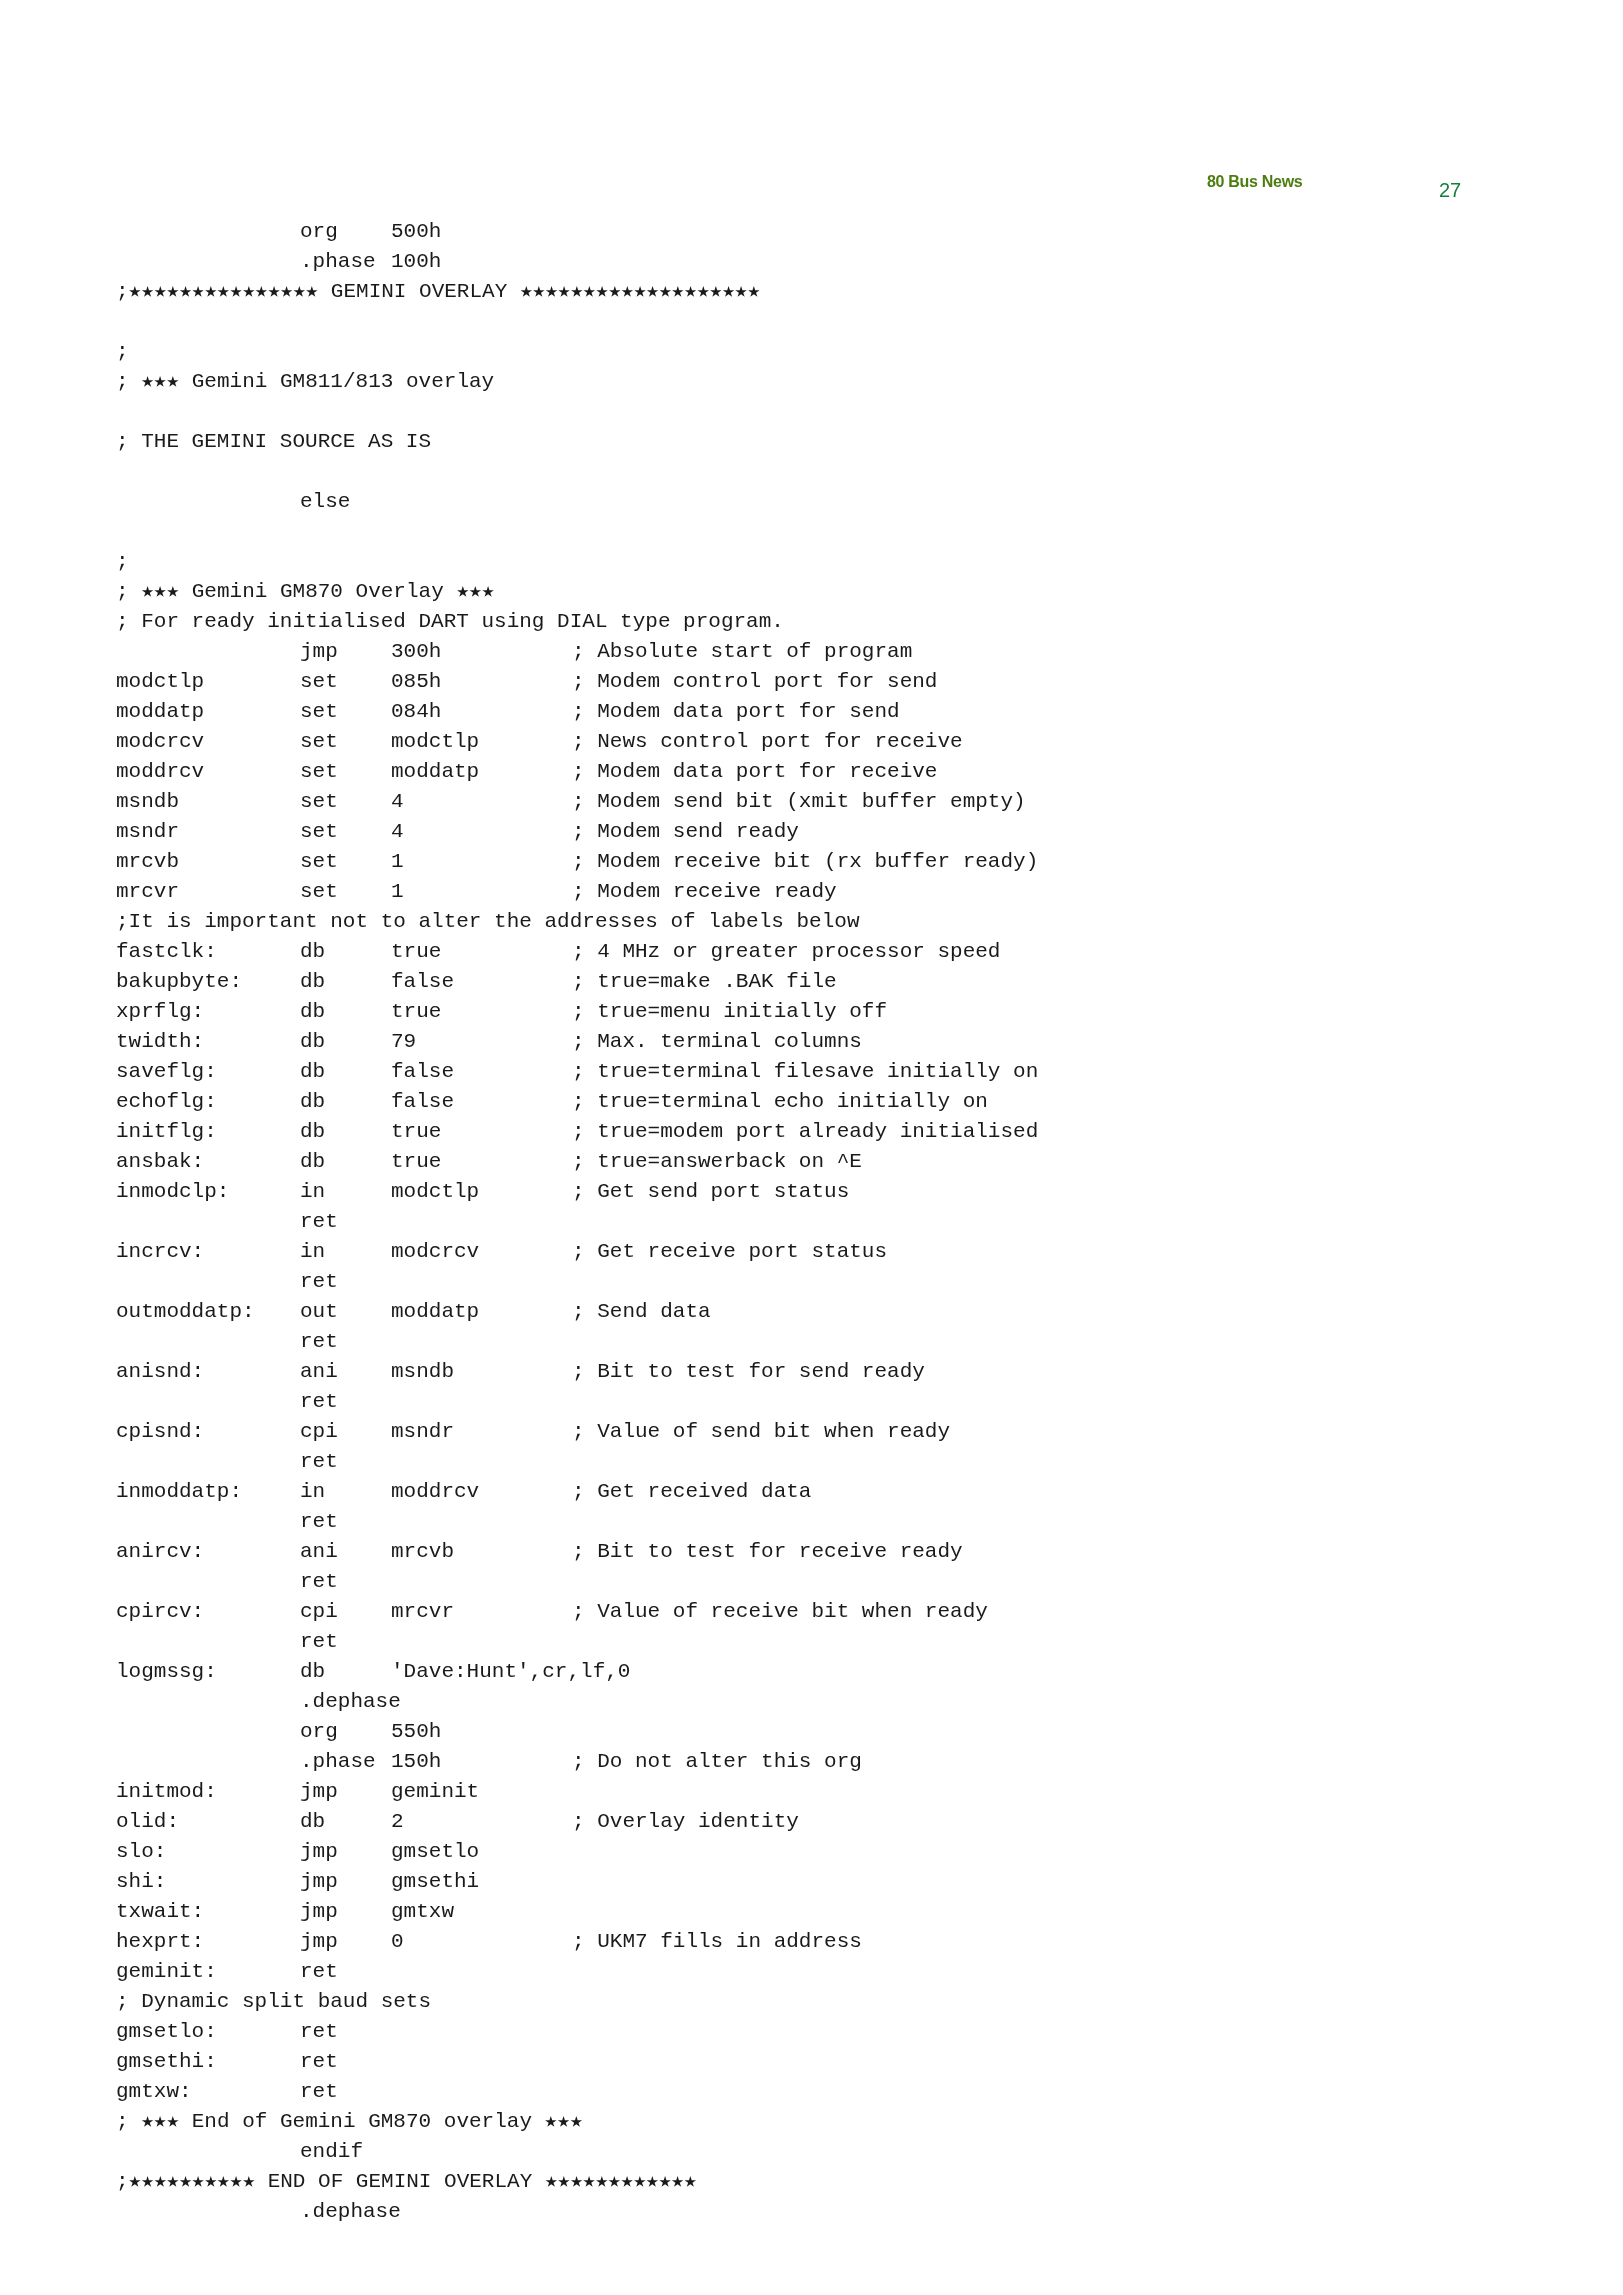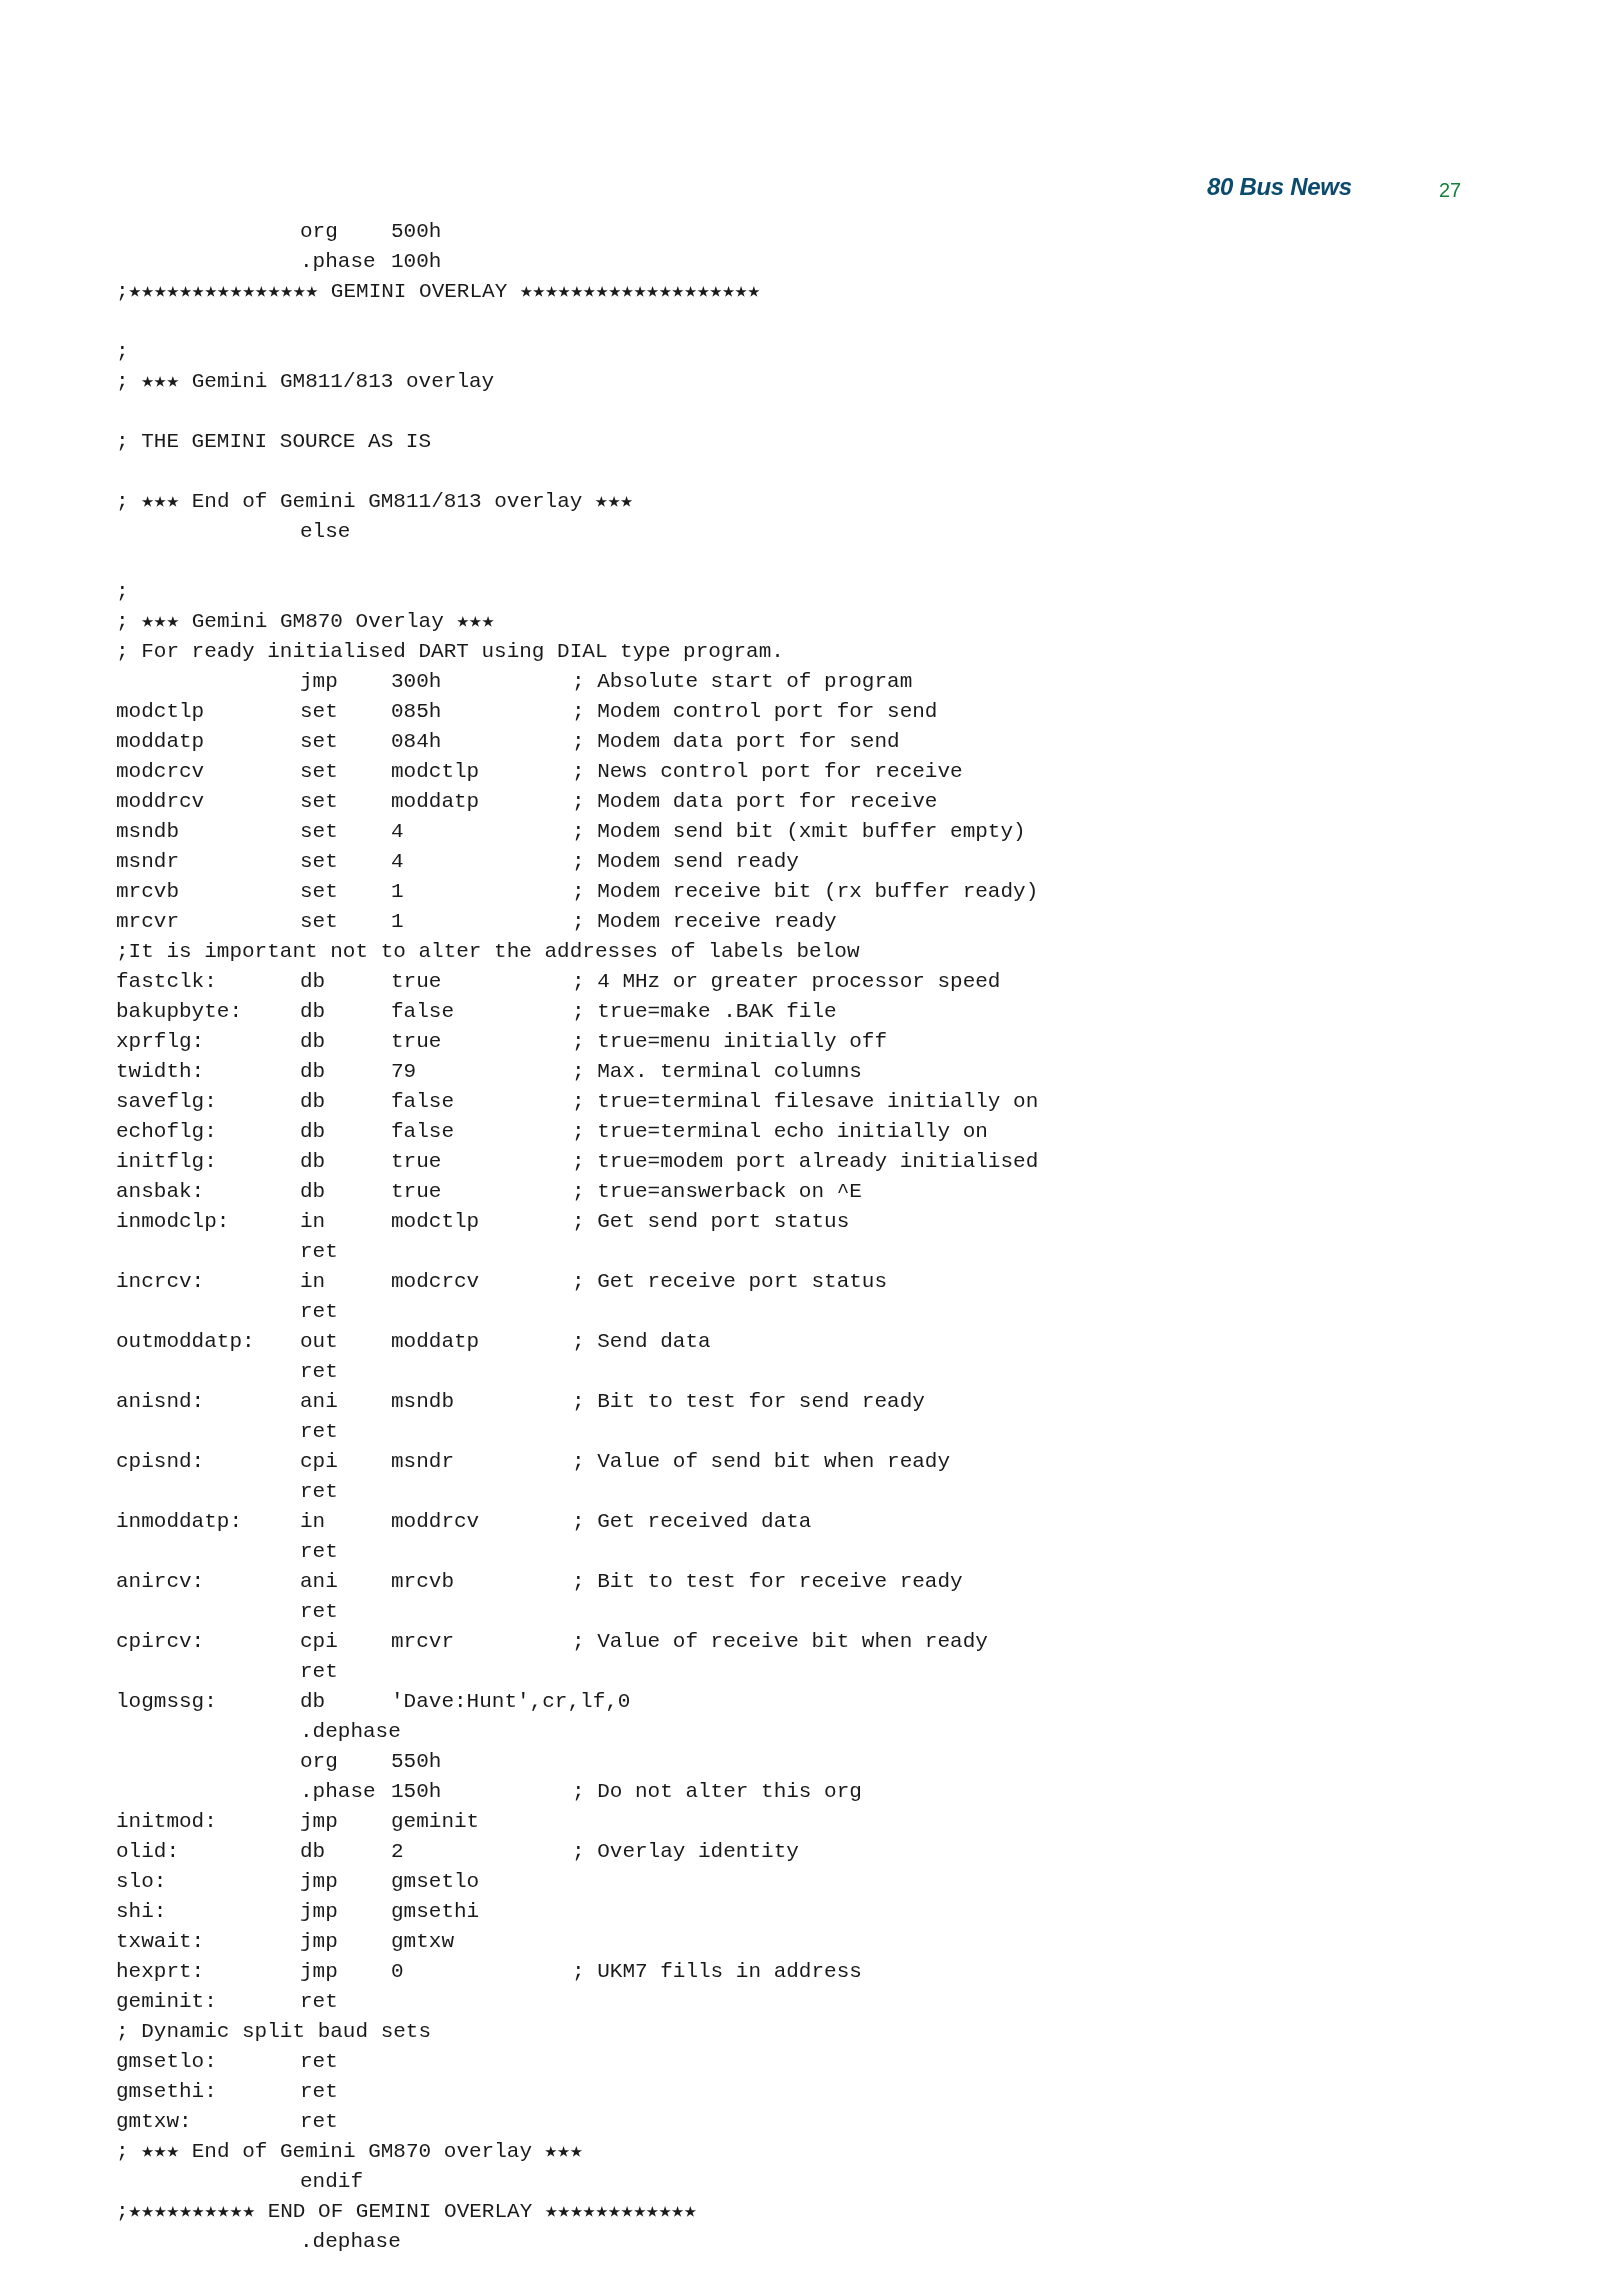--- a/index.html
+++ b/index.html
@@ -20,24 +20,23 @@
       left: 1207px;
       width: 278px;
       height: 35px;
     }
     .header-title {
       position: absolute;
       left: 0;
       top: 0;
       font-family: "Liberation Sans", sans-serif;
       font-weight: bold;
-      font-size: 24px;
+      font-size: 16px;
       letter-spacing: -0.3px;
-      color: #0c4a6e;
-      font-style: italic;
+      color: #4d7c0f;
     }
     .header-page {
       position: absolute;
       left: 232px;
       top: 6px;
       font-family: "Liberation Sans", sans-serif;
       font-size: 20px;
       color: #15803d;
     }
     .listing {
@@ -77,21 +76,20 @@
 <main class="listing" id="listing">
     <div class="line"><span class="c c-op">org</span><span class="c c-arg">500h</span></div>
     <div class="line"><span class="c c-op">.phase</span><span class="c c-arg">100h</span></div>
     <div class="line"><span class="c c-full">;★★★★★★★★★★★★★★★ GEMINI OVERLAY ★★★★★★★★★★★★★★★★★★★</span></div>
     <div class="line"><span class="c c-full"></span></div>
     <div class="line"><span class="c c-full">;</span></div>
     <div class="line"><span class="c c-full">; ★★★ Gemini GM811/813 overlay</span></div>
     <div class="line"><span class="c c-full"></span></div>
     <div class="line"><span class="c c-full">; THE GEMINI SOURCE AS IS</span></div>
     <div class="line"><span class="c c-full"></span></div>
-    <div class="line"><span class="c c-full">; ★★★ End of Gemini GM811/813 overlay ★★★</span></div>
     <div class="line"><span class="c c-op">else</span></div>
     <div class="line"><span class="c c-full"></span></div>
     <div class="line"><span class="c c-full">;</span></div>
     <div class="line"><span class="c c-full">; ★★★ Gemini GM870 Overlay ★★★</span></div>
     <div class="line"><span class="c c-full">; For ready initialised DART using DIAL type program.</span></div>
     <div class="line"><span class="c c-op">jmp</span><span class="c c-arg">300h</span><span class="c c-com">; Absolute start of program</span></div>
     <div class="line"><span class="c c-label">modctlp</span><span class="c c-op">set</span><span class="c c-arg">085h</span><span class="c c-com">; Modem control port for send</span></div>
     <div class="line"><span class="c c-label">moddatp</span><span class="c c-op">set</span><span class="c c-arg">084h</span><span class="c c-com">; Modem data port for send</span></div>
     <div class="line"><span class="c c-label">modcrcv</span><span class="c c-op">set</span><span class="c c-arg">modctlp</span><span class="c c-com">; News control port for receive</span></div>
     <div class="line"><span class="c c-label">moddrcv</span><span class="c c-op">set</span><span class="c c-arg">moddatp</span><span class="c c-com">; Modem data port for receive</span></div>

